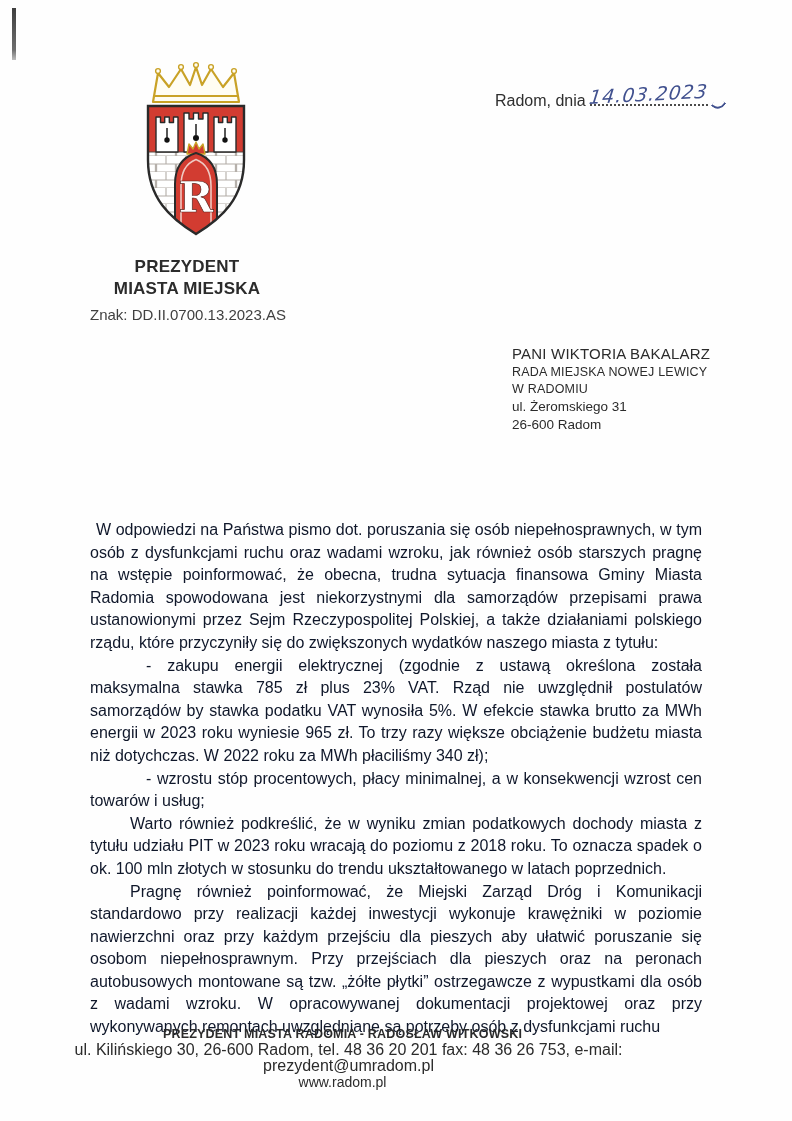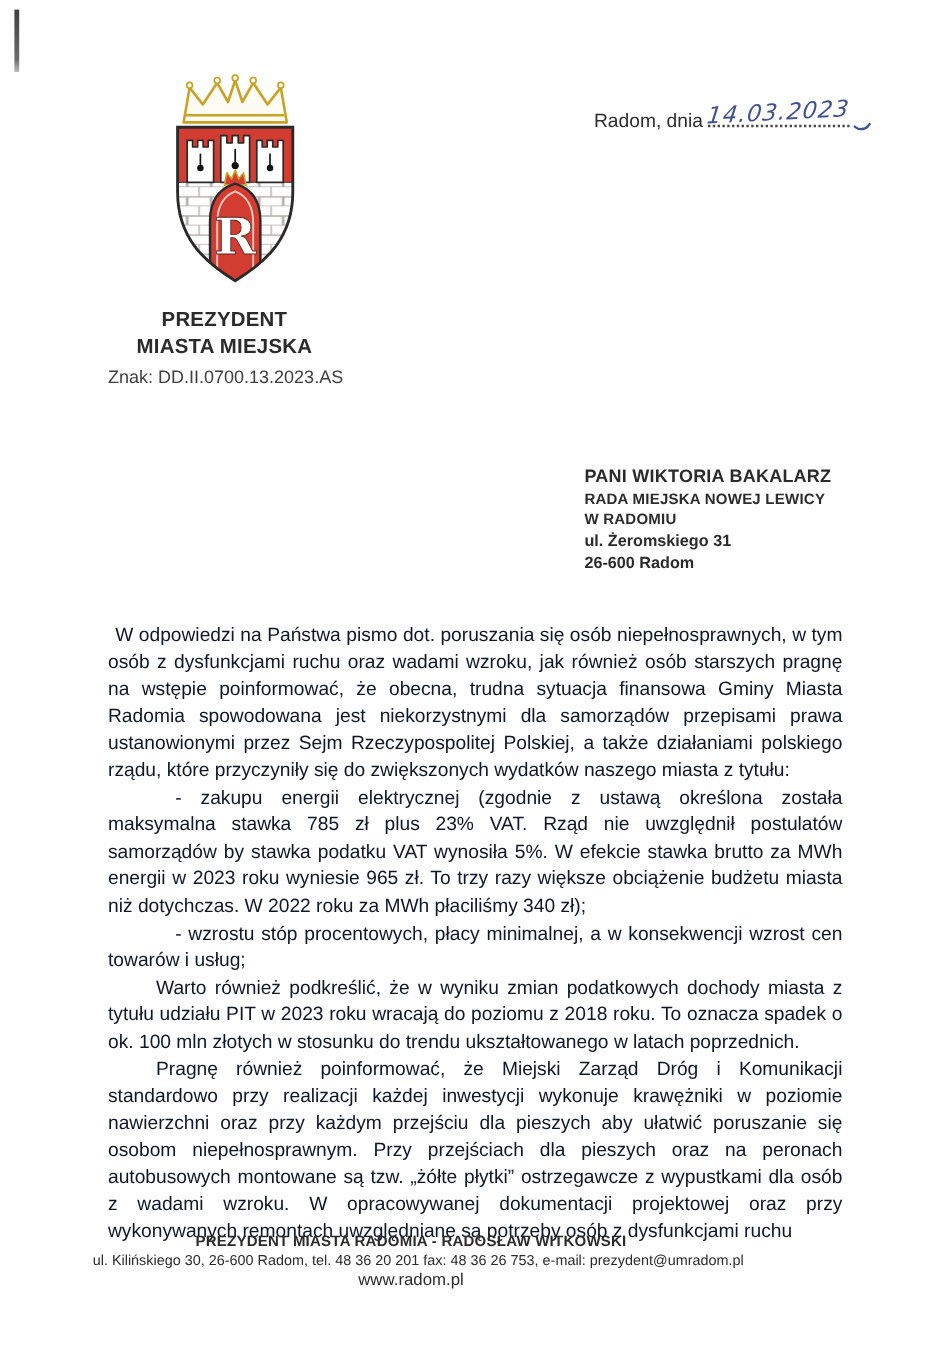--- a/index.html
+++ b/index.html
@@ -72,24 +72,23 @@
     position: absolute;
     right: -16px; bottom: -6px;
     width: 9px; height: 9px;
     border-right: 2px solid #41518f;
     border-bottom: 2px solid #41518f;
     border-bottom-right-radius: 9px;
     transform: rotate(35deg);
   }
   .addressee {
     position: absolute;
-    left: 487px; top: 344px;
-    font-weight: bold;
+    left: 512px; top: 344px;
+    font-weight: normal;
     color: #2b2b2b;
-    margin-top: 44px;
   }
   .addr-name { font-size: 15px; line-height: 20px; letter-spacing: 0.2px; }
   .addr-org  { font-size: 12.5px; line-height: 17px; letter-spacing: 0.2px; }
   .addr-street { font-size: 13.5px; line-height: 18px; }
   .body-text {
     position: absolute;
     left: 90px; top: 519px;
     width: 612px;
     font-size: 16px;
     line-height: 22.6px;
@@ -101,21 +100,21 @@
   .p-item   { text-indent: 56px; }
   .p-indent { text-indent: 40px; }
   .footer {
     position: absolute;
     left: 0; top: 1026px;
     width: 685px;
     text-align: center;
     color: #2b2b2b;
   }
   .footer-line1 { font-weight: bold; font-size: 12.5px; line-height: 16px; letter-spacing: 0.2px; }
-  .footer-line2 { font-size: 12px; line-height: 16px; padding-left: 12px; }
+  .footer-line2 { font-size: 16px; line-height: 16px; padding-left: 12px; }
   .footer-line3 { font-weight: normal; font-size: 14px; line-height: 16px; }
 </style>
 </head>
 <body>
 
 <div class="page">
 
   <div class="scan-artifact"></div>
 
   <svg class="crest" viewBox="0 0 120 180" aria-hidden="true">

